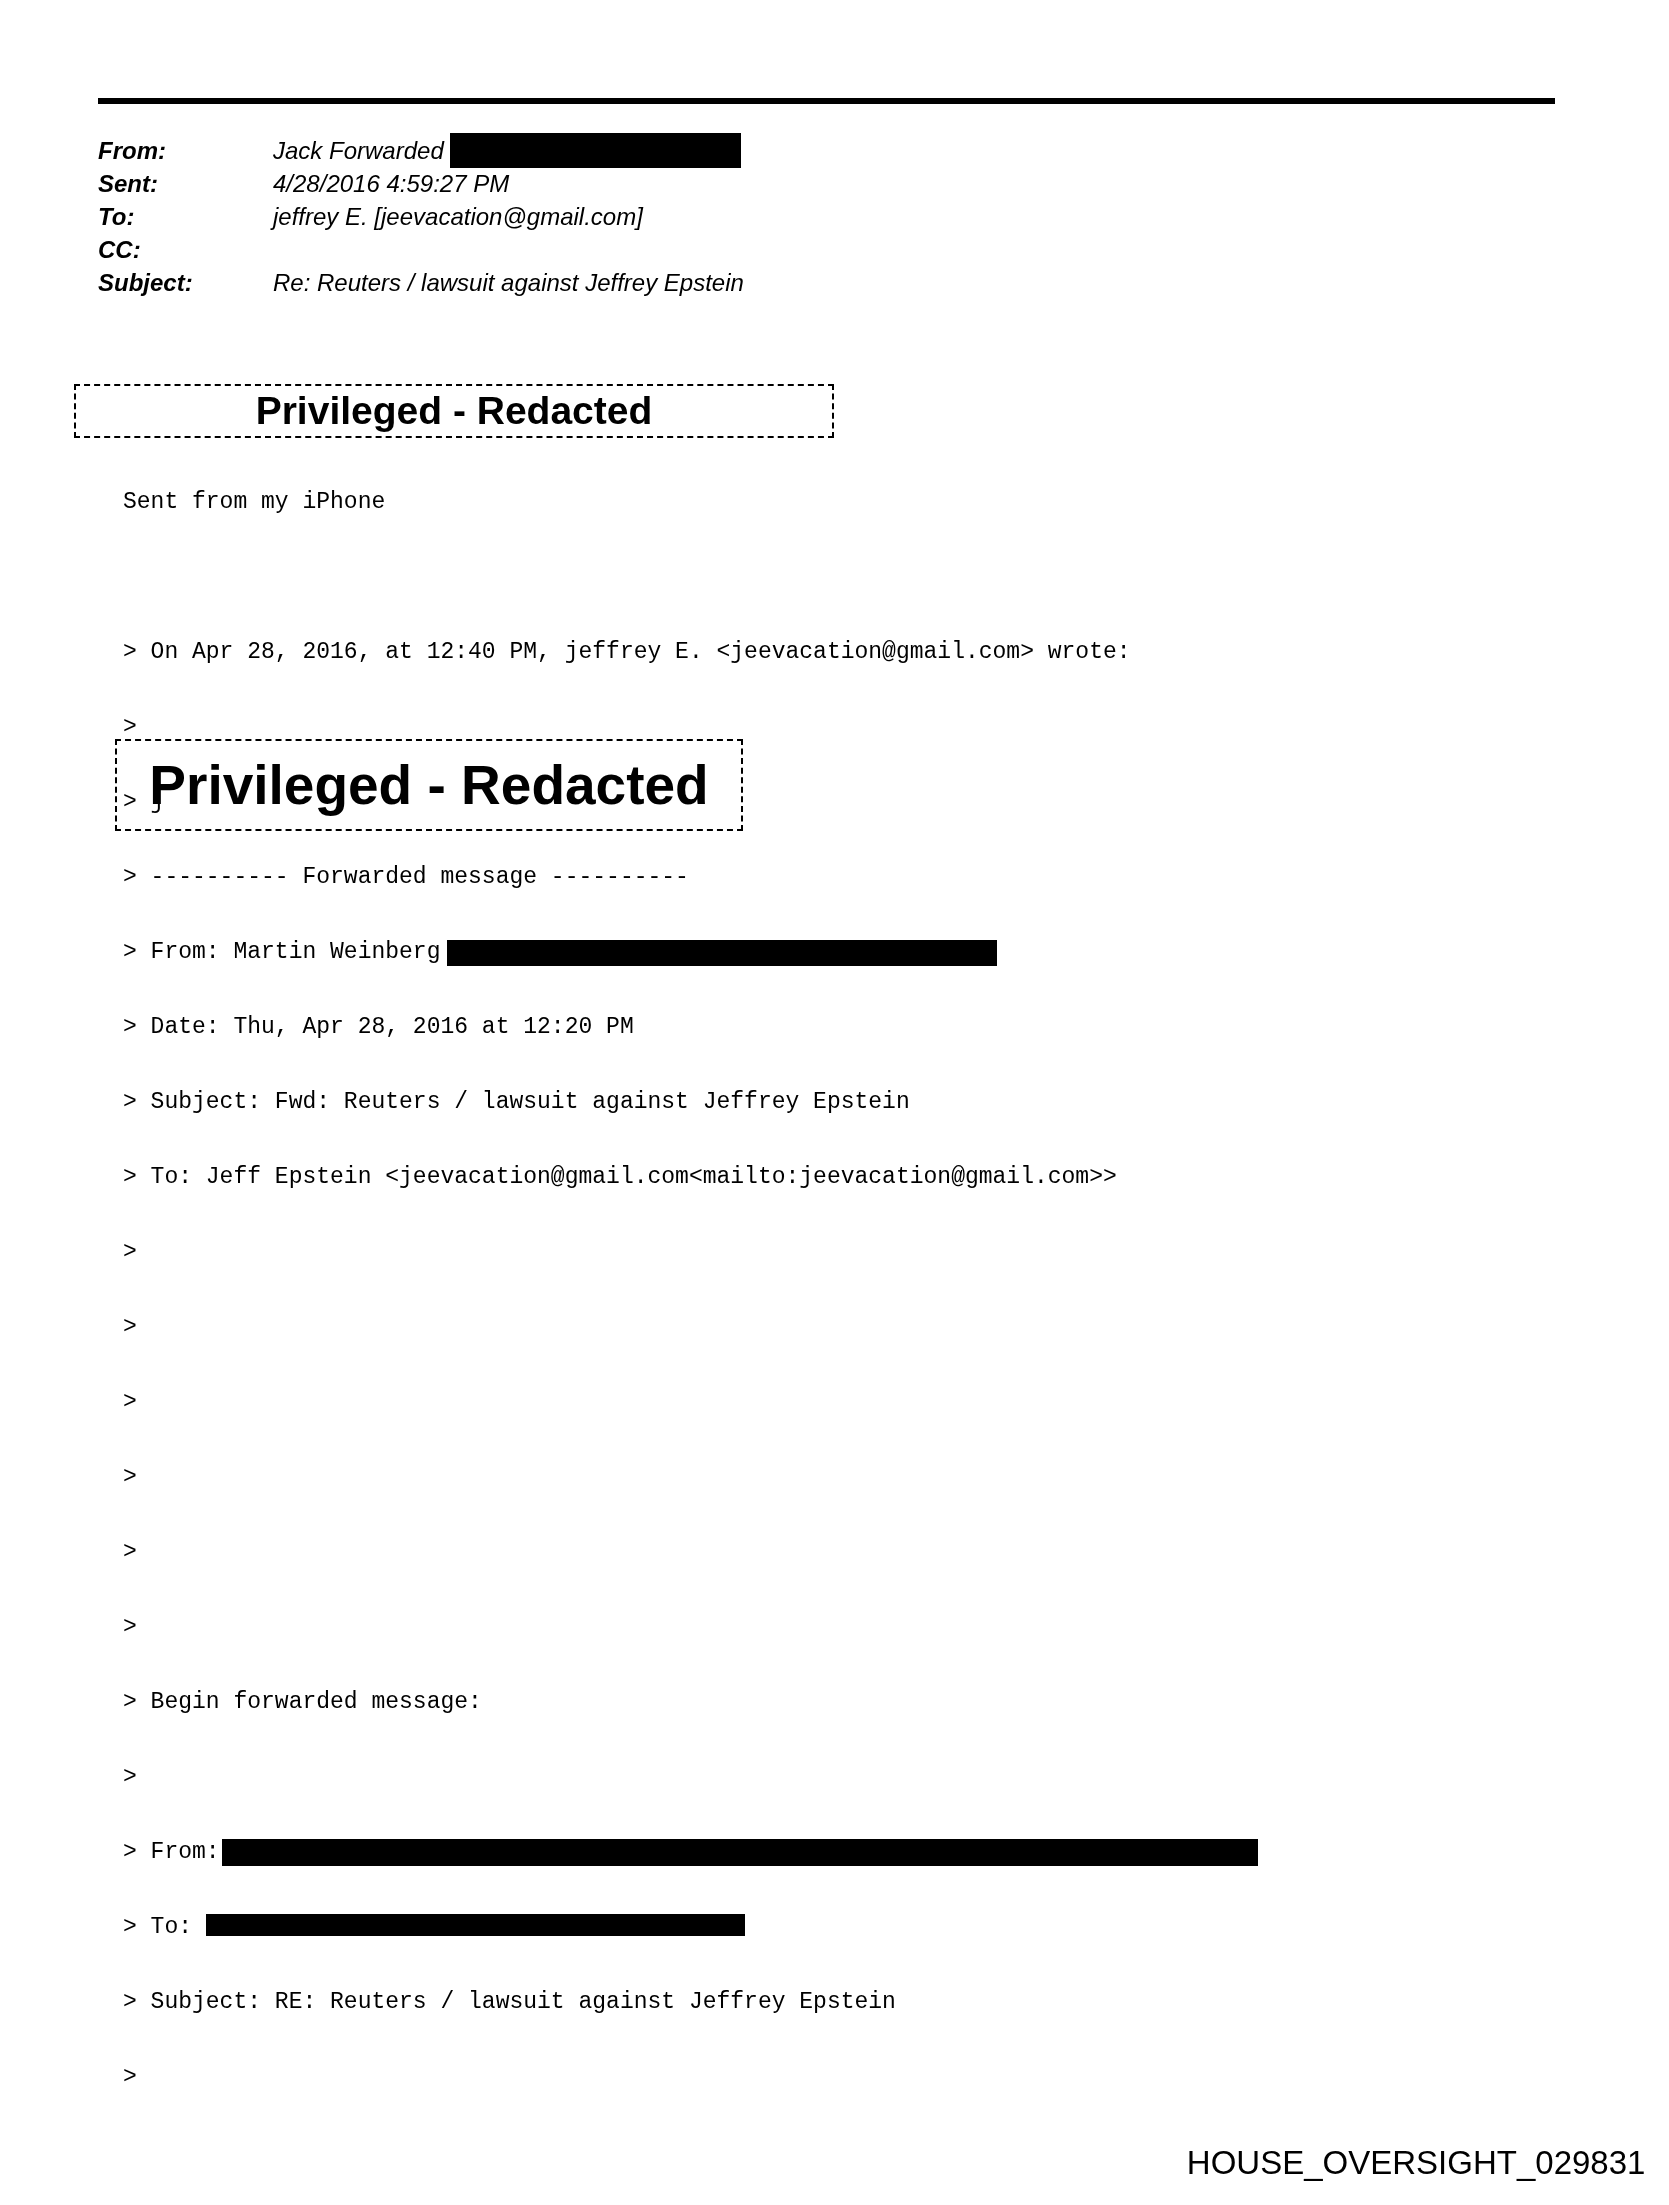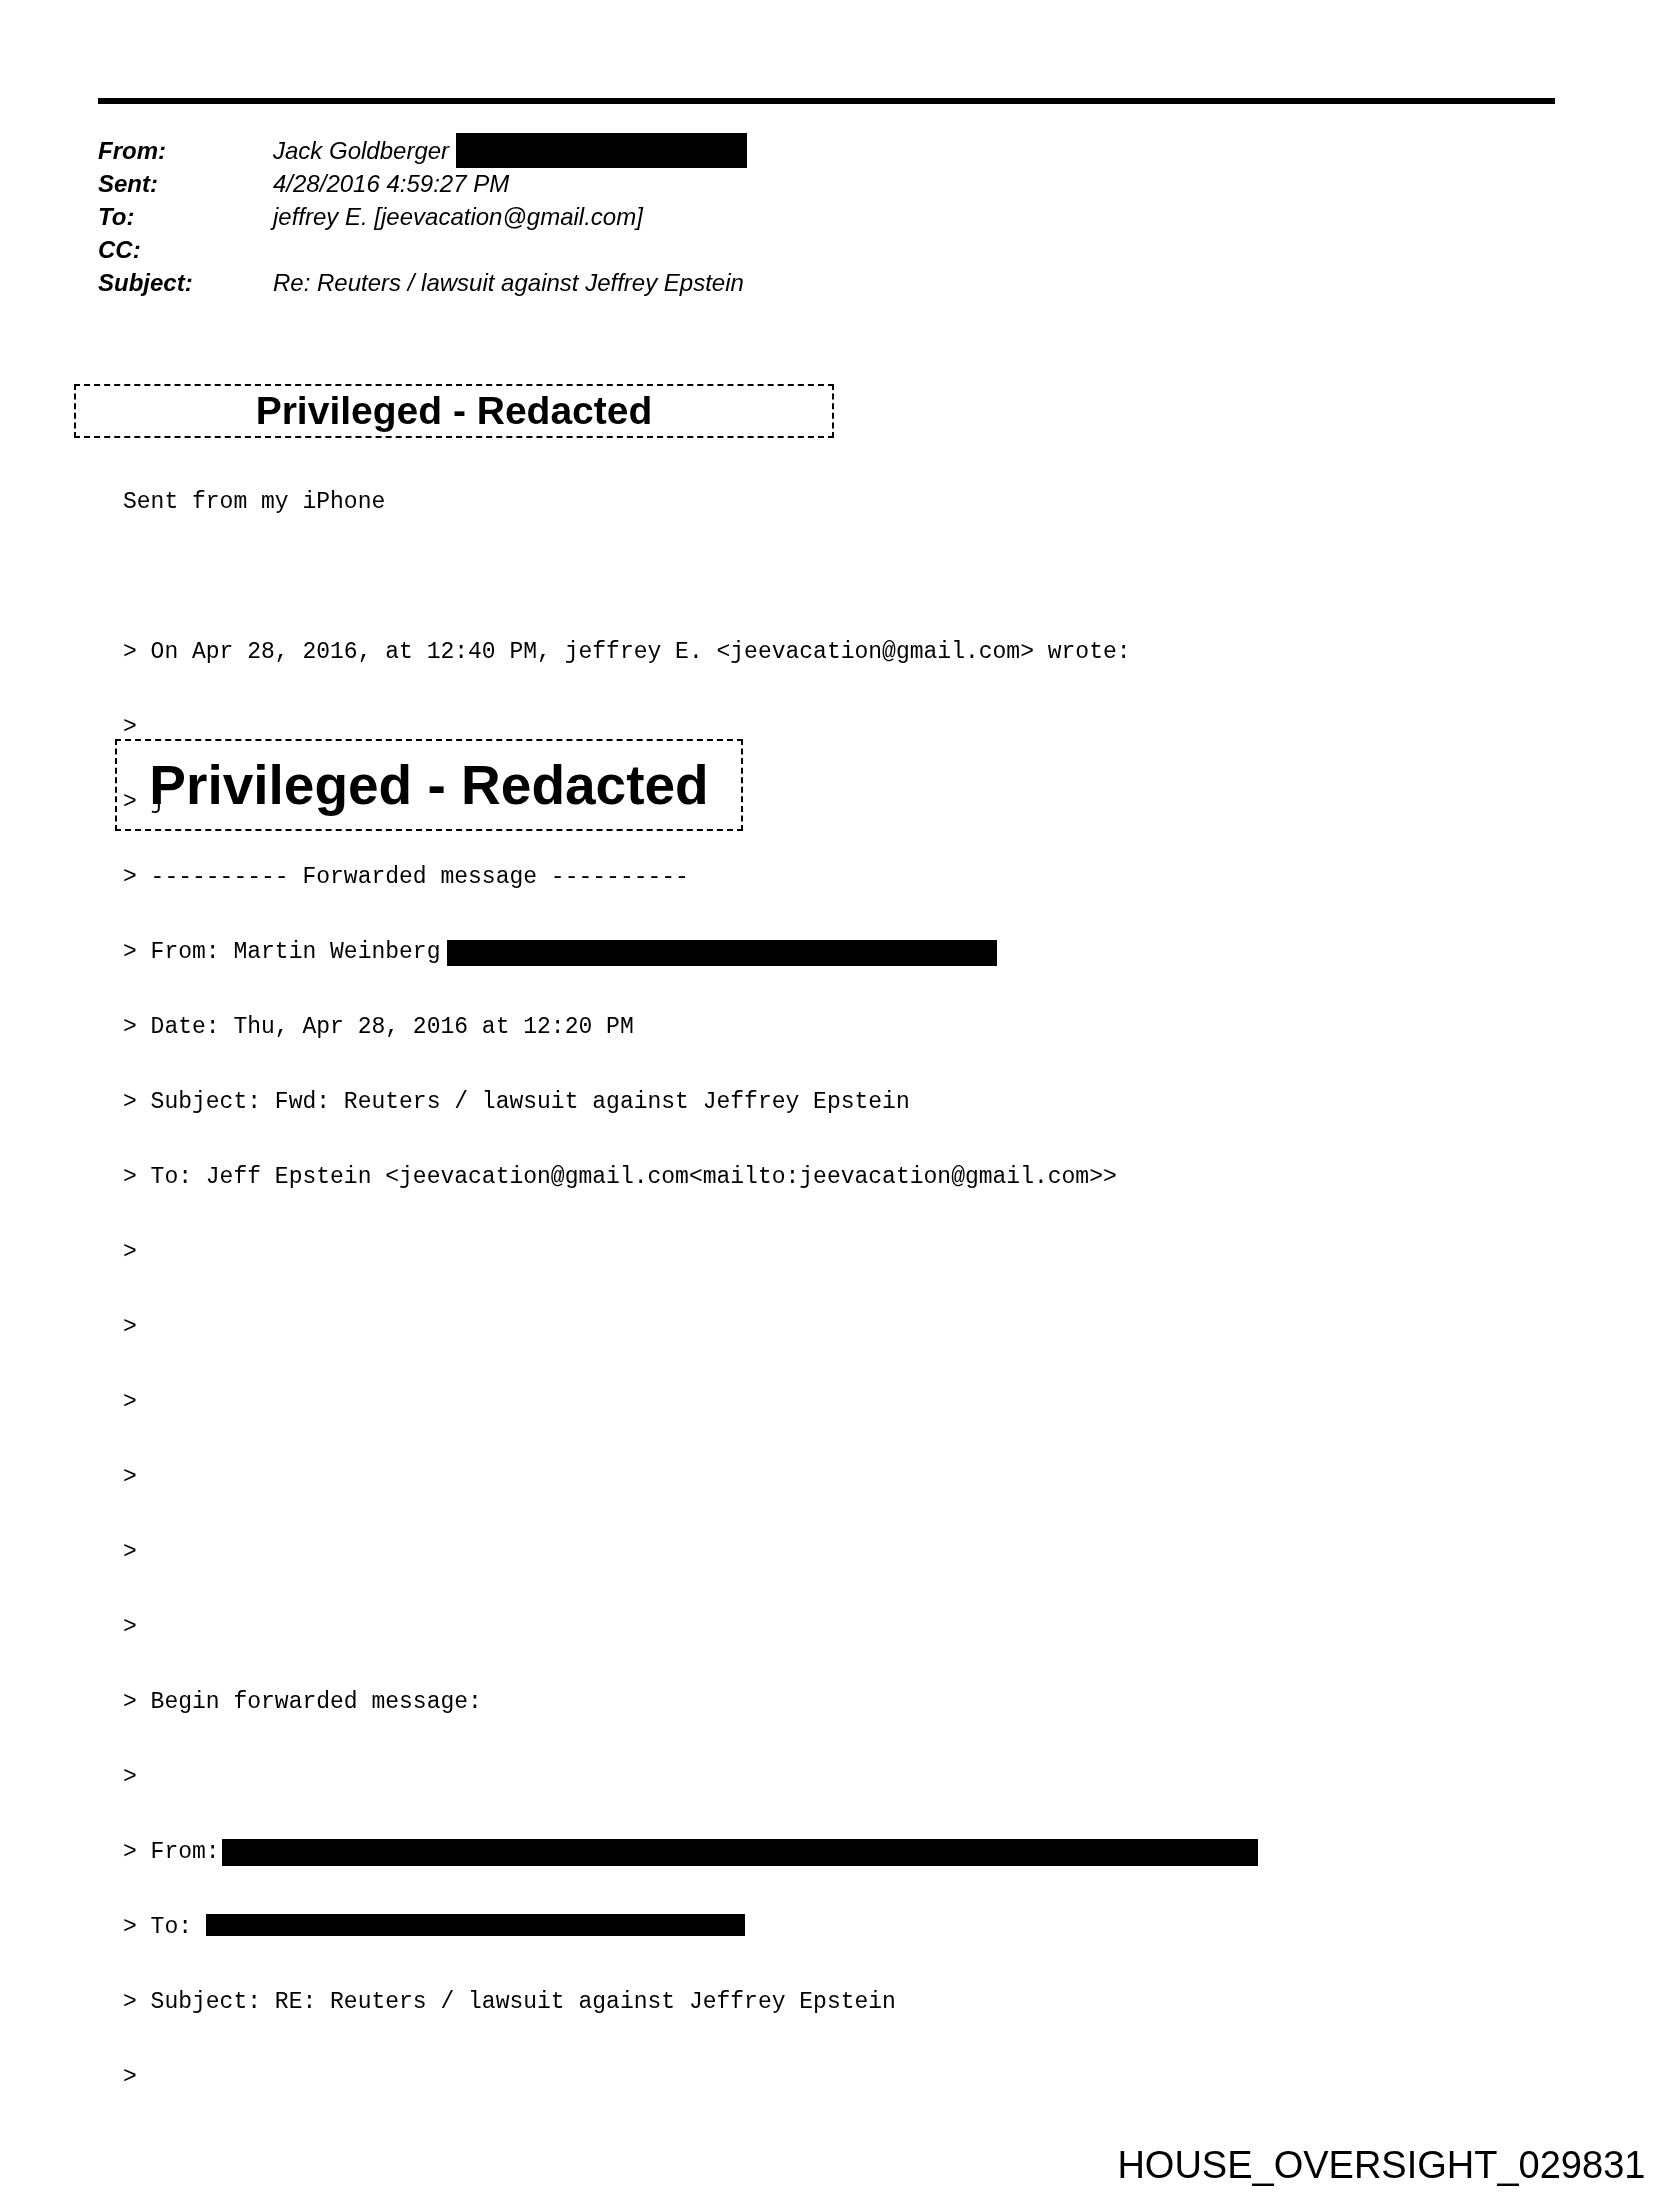--- a/index.html
+++ b/index.html
@@ -6,31 +6,31 @@
   body { width:1669px; height:2205px; position:relative; overflow:hidden; color:#000; }
   .rule { position:absolute; left:98px; top:98px; width:1457px; height:5.9px; background:#000; }
   .hdr { position:absolute; left:98px; top:134px; font-family:"Liberation Sans", sans-serif; font-size:24px; line-height:33px; }
   .hdr-row { display:flex; height:33px; align-items:center; white-space:pre;font-style:italic; }
   .hdr-label { width:175px; font-weight:bold; }
   .hdr-val { display:flex; align-items:center; }
   .redact { display:inline-block; background:#000; }
   .priv-box { position:absolute; border:2px dashed #000; font-family:"Liberation Sans", sans-serif; font-weight:bold; display:flex; align-items:center; justify-content:center;margin-top:6px; }
   .body { position:absolute; left:98px; top:440px; font-family:"Liberation Mono", monospace; font-size:23px; line-height:25px; white-space:pre; }
   .ln { height:25px; position:relative;margin-left:25px; }
-  .bates { position:absolute; right:23.6px; top:2144px; font-family:"Liberation Sans", sans-serif; font-size:38px; }
+  .bates { position:absolute; right:23.6px; top:2144px; font-family:"Liberation Sans", sans-serif; font-size:33px; }
 </style>
 </head>
 <body>
 
 <div class="rule"></div>
 
 <div class="hdr">
   <div class="hdr-row">
     <span class="hdr-label">From:</span>
-    <span class="hdr-val"><span>Jack Goldberger</span><span class="redact" style="width:291px;height:35px;margin-left:6.5px;"></span></span>
+    <span class="hdr-val"><span>Jack Forwarded</span><span class="redact" style="width:291px;height:35px;margin-left:6.5px;"></span></span>
   </div>
   <div class="hdr-row">
     <span class="hdr-label">Sent:</span>
     <span class="hdr-val">4/28/2016 4:59:27 PM</span>
   </div>
   <div class="hdr-row">
     <span class="hdr-label">To:</span>
     <span class="hdr-val">jeffrey E. [jeevacation@gmail.com]</span>
   </div>
   <div class="hdr-row">

